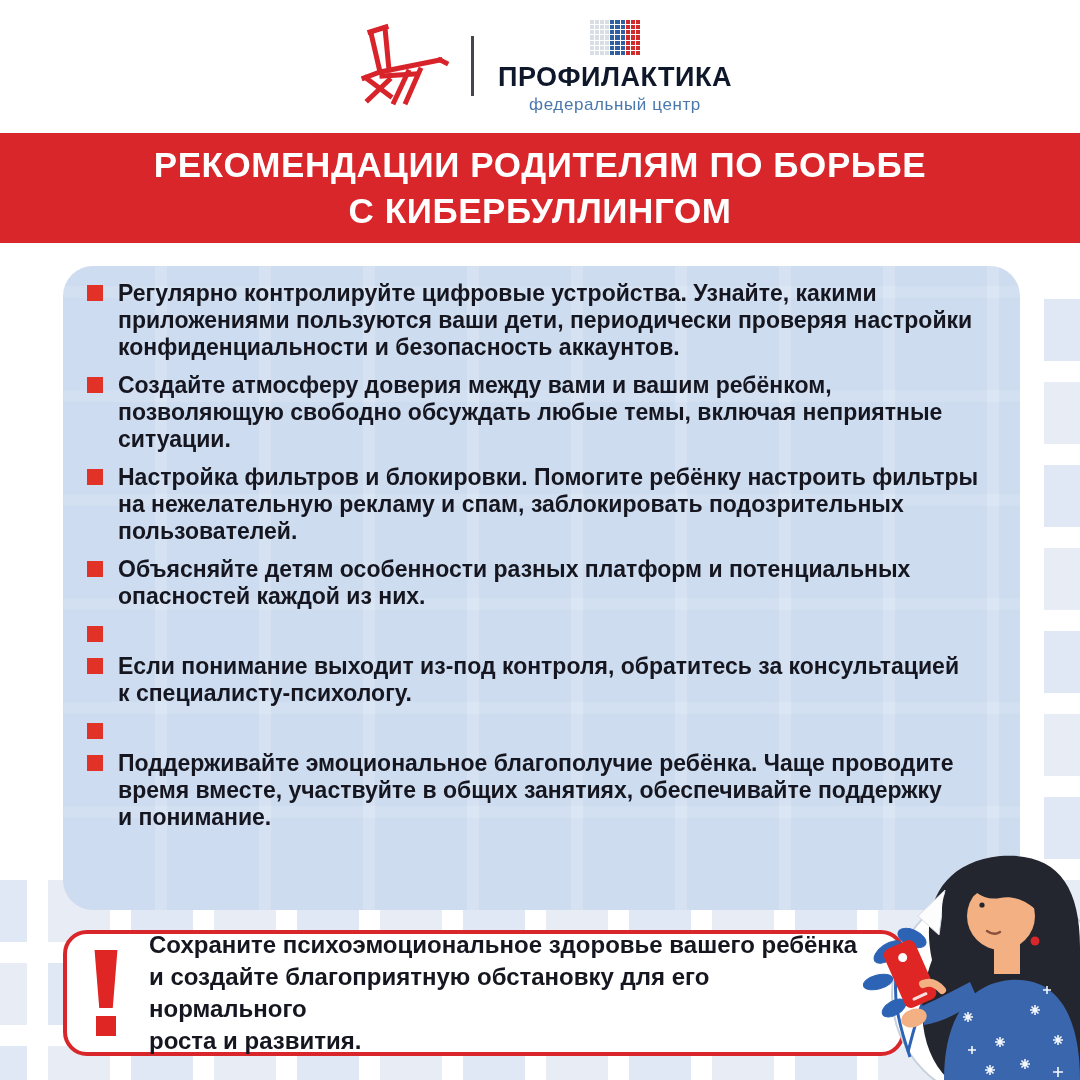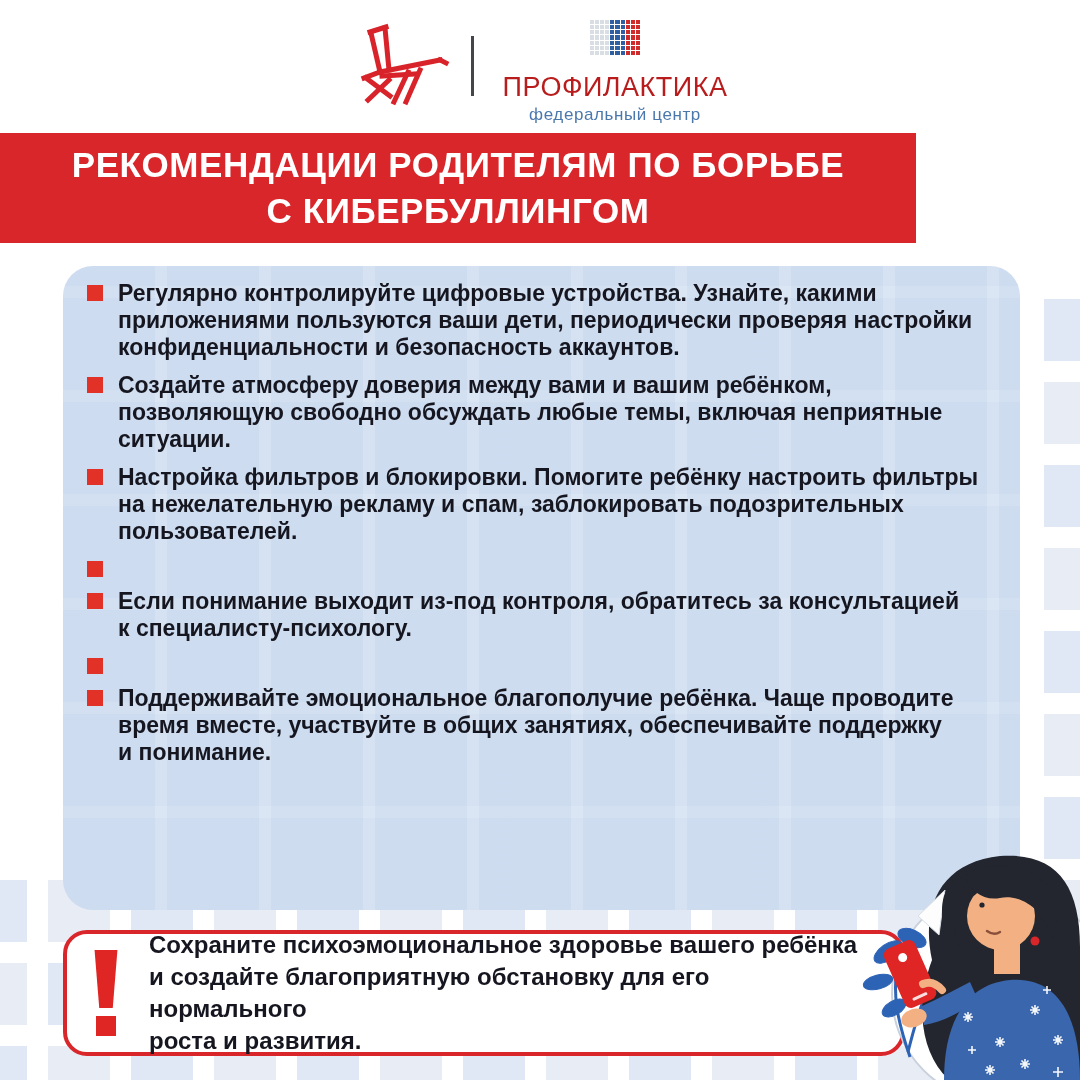--- a/index.html
+++ b/index.html
@@ -12,25 +12,25 @@
   .bg-square { position:absolute; width:62px; height:62px; }
 
   
   .header { position:absolute; left:0; top:0; width:1080px; height:133px; background:#ffffff; z-index:2; }
   .horse-logo { position:absolute; left:356px; top:22px; width:96px; height:84px; }
   .header-divider { position:absolute; left:471px; top:36px; width:3px; height:60px; background:#43464b; }
   .brand { position:absolute; left:495px; top:20px; width:240px; text-align:center; }
   .brand-grid { width:50px; height:35px; margin:0 auto; display:grid;
     grid-template-columns:repeat(10,1fr); grid-template-rows:repeat(7,1fr); gap:1px; }
   .brand-grid span { display:block; }
-  .brand-name { margin-top:17px; font-size:27px; font-weight:400; color:#b91c1c; letter-spacing:0.5px; }
+  .brand-name { margin-top:7px; font-size:27px; font-weight:700; color:#0f172a; letter-spacing:0.5px; }
   .brand-subtitle { margin-top:2px; font-size:17px; color:#4a78ad; letter-spacing:0.6px; }
 
   
-  .banner { position:absolute; left:0; top:133px; width:916px; height:110px; background:#d9262b; z-index:2;
+  .banner { position:absolute; left:0; top:133px; width:1080px; height:110px; background:#d9262b; z-index:2;
     display:flex; align-items:center; justify-content:center; }
   .banner-title { color:#ffffff; font-size:35px; line-height:46px; font-weight:700;
     letter-spacing:0.6px; text-align:center; white-space:pre-line; }
 
   
   .panel { position:absolute; left:63px; top:266px; width:957px; height:644px; box-sizing:border-box;
     background-color:#dbe6f4; border-radius:30px; overflow:hidden; z-index:1;
     background-image:
       repeating-linear-gradient(90deg, rgba(125,160,215,0.09) 0 92px, rgba(125,160,215,0) 92px 104px),
       repeating-linear-gradient(0deg,  rgba(125,160,215,0.06) 0 92px, rgba(125,160,215,0) 92px 104px);
@@ -223,20 +223,25 @@
 ситуации.</span>
       </li>
       <li class="rec-item">
         <span class="bullet"></span>
         <span class="rec-text">Настройка фильтров и блокировки. Помогите ребёнку настроить фильтры
 на нежелательную рекламу и спам, заблокировать подозрительных
 пользователей.</span>
       </li>
       <li class="rec-item">
         <span class="bullet"></span>
+        <span class="rec-text">Объясняйте детям особенности разных платформ и потенциальных
+опасностей каждой из них.</span>
+      </li>
+      <li class="rec-item">
+        <span class="bullet"></span>
       </li>
       <li class="rec-item">
         <span class="bullet"></span>
         <span class="rec-text">Если понимание выходит из-под контроля, обратитесь за консультацией
 к специалисту-психологу.</span>
       </li>
       <li class="rec-item">
         <span class="bullet"></span>
       </li>
       <li class="rec-item">

